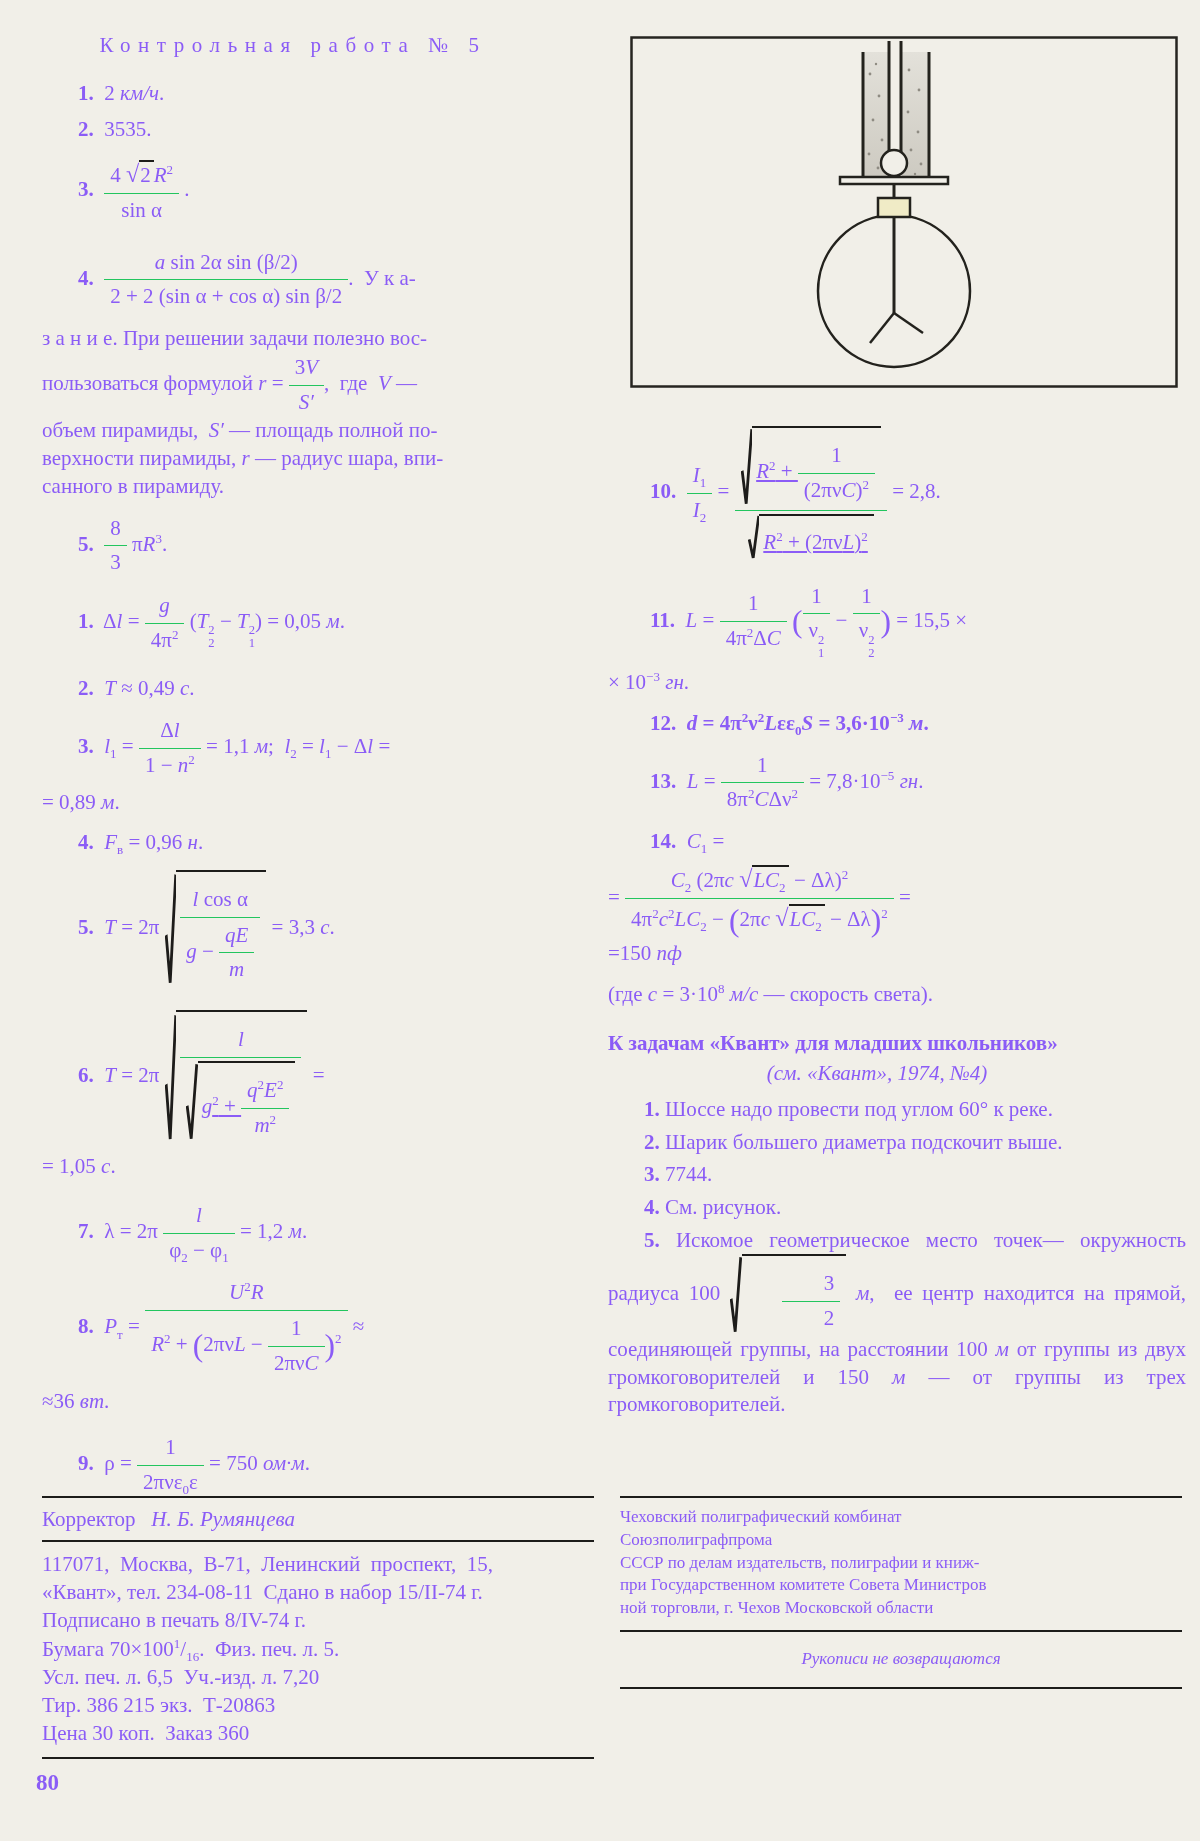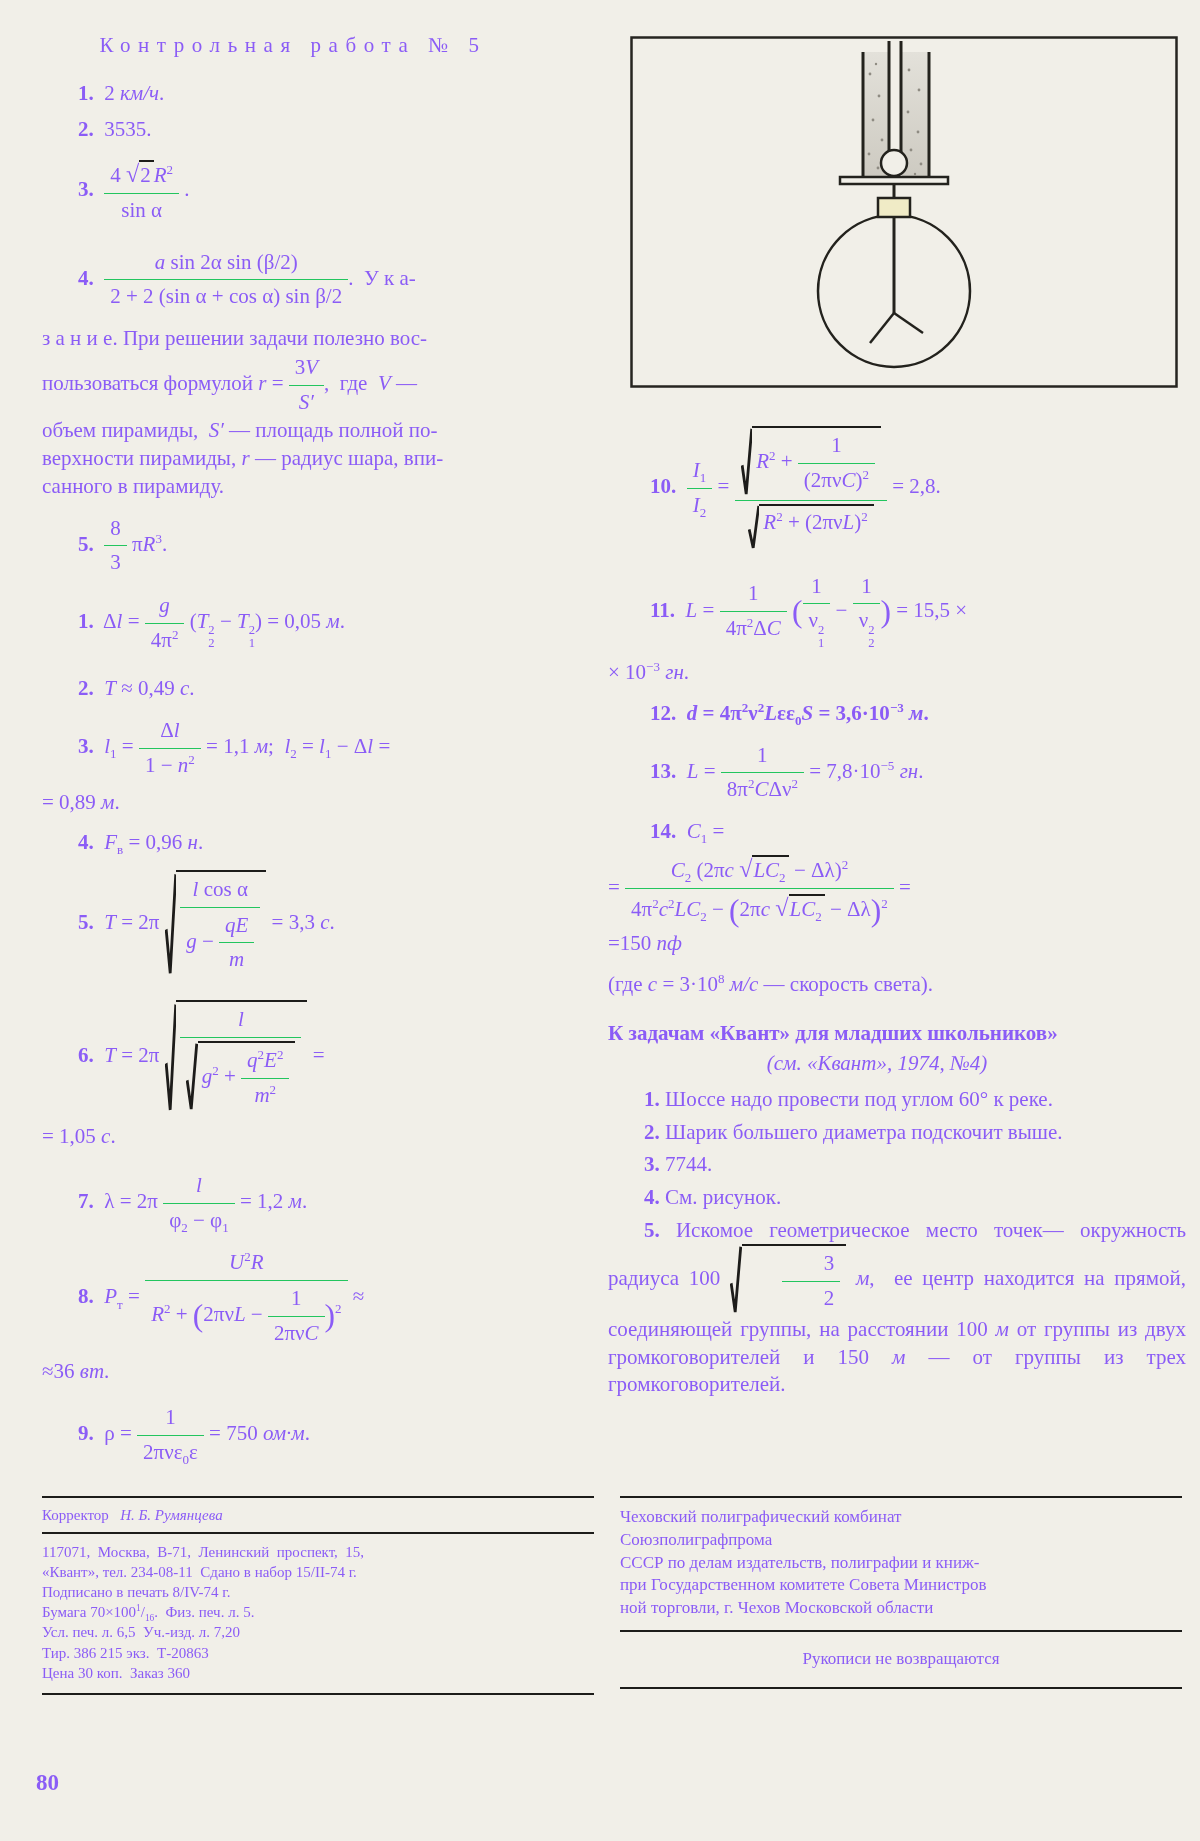--- a/index.html
+++ b/index.html
@@ -23,36 +23,36 @@
   .col-right .cont{margin-left:-42px;}
   .cont-r{display:block;text-align:left;margin-top:4px;padding-right:70px;}
   .note{margin:12px 0;}
   .kp{text-align:justify;text-indent:36px;margin:5px 0;}
   
   .fr{display:inline-block;vertical-align:middle;text-align:center;}
   .fr > .nu{display:block;padding:1px 6px 3px;}
   .fr > .de{display:block;border-top:1px solid #22c55e;padding:3px 6px 1px;}
   .sq{display:inline-flex;align-items:stretch;vertical-align:middle;}
   .tk{width:0.55em;flex:0 0 auto;align-self:stretch;}
-  .sqrad{display:inline-block;border-top:2px solid #1d1c1a;padding:3px 6px 2px 4px;}
+  .sqrad{display:inline-block;border-top:2px solid #1d1c1a;padding:13px 6px 2px 4px;text-decoration:underline;}
   .ov{display:inline-block;border-top:2px solid #1d1c1a;padding:0 3px 0 1px;}
   .rt{font-size:1.15em;}
   .bg{font-size:1.5em;vertical-align:middle;line-height:0.9;font-weight:normal;}
   sup{font-size:0.62em;vertical-align:super;line-height:0;}
   sub{font-size:0.62em;vertical-align:sub;line-height:0;}
   .ss{display:inline-flex;flex-direction:column;font-size:0.6em;line-height:1.05;
       vertical-align:-0.5em;text-align:left;}
   .ss span{display:block;}
   
-  .foot-left{position:absolute;left:42px;top:1496px;width:552px;font-size:15px;line-height:1.34;}
+  .foot-left{position:absolute;left:42px;top:1496px;width:552px;font-size:21px;line-height:1.34;}
   .foot-right{position:absolute;left:620px;top:1496px;width:562px;font-size:17px;line-height:1.34;}
   .rule{border:0;border-top:2.5px solid #1d1c1a;margin:0;}
   .corr-line{margin:7px 0;}
   .imp-lines{margin:8px 0 10px 0;}
-  .ms-note{text-align:center;margin:16px 0;}
+  .ms-note{font-style:italic;text-align:center;margin:16px 0;}
   .pageno{position:absolute;left:36px;top:1768px;font-weight:bold;font-size:23px;}
   i{font-style:italic;}
 </style>
 </head>
 <body>
 
 <div class="page">
 
   <section class="col-left">
     <div class="cw-title">Контрольная работа № 5</div>

